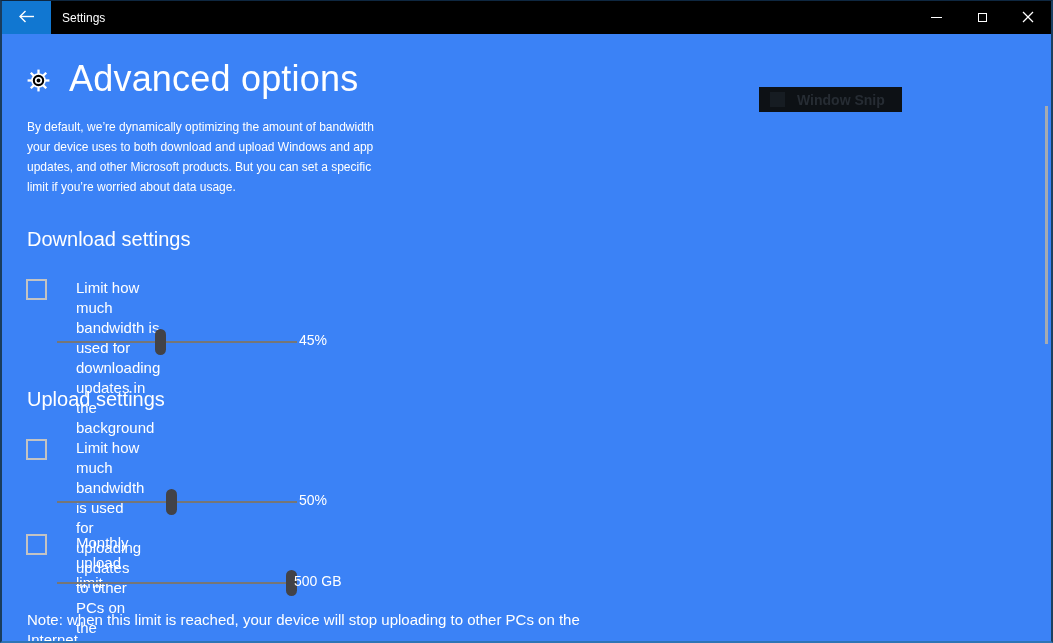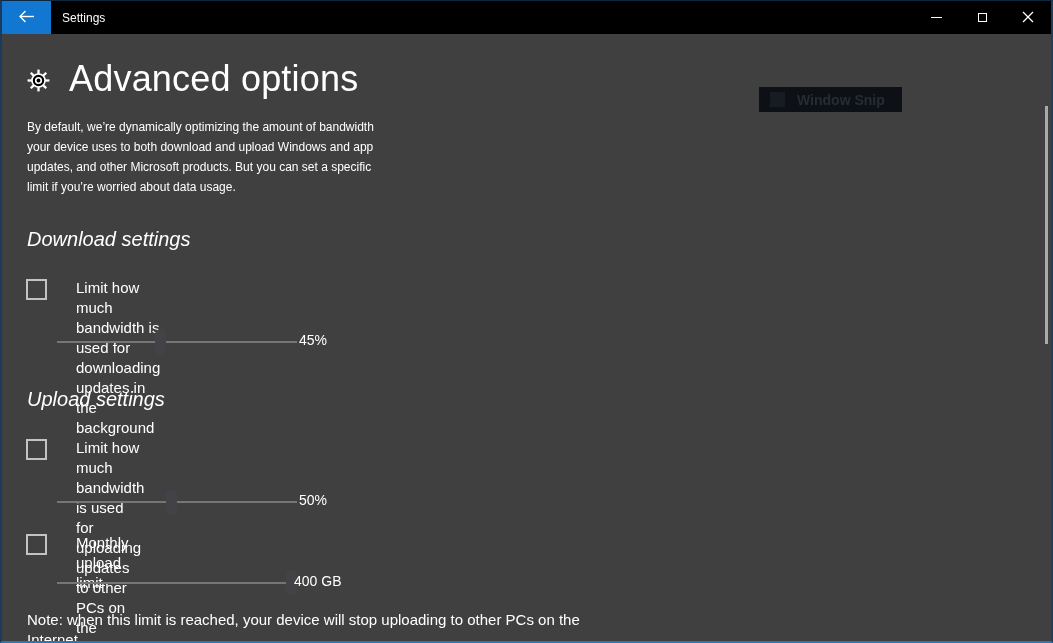--- a/index.html
+++ b/index.html
@@ -3,21 +3,21 @@
 <meta charset="utf-8">
 <style>
   * { margin: 0; padding: 0; box-sizing: border-box; }
   html, body { background: #000; }
   body { font-family: "Liberation Sans", sans-serif; }
 
   #window {
     position: relative;
     width: 1053px;
     height: 643px;
-    background: #404040;
+    background: #3b82f6;
     overflow: hidden;
     border-left: 2px solid #193c5d;
     border-right: 2px solid #1b4062;
     border-top: 1px solid #0e2740;
     border-bottom: 2px solid #2e75b5;
     color: #ffffff;
   }
 
   
   .titlebar {
@@ -65,21 +65,21 @@
   .ghost-label { margin-left: 12px; font-size: 14px; color: #262c33; font-weight: bold; }
 
   
   .intro {
     position: absolute; left: 25px; top: 116px;
     font-size: 12px; line-height: 20px; color: #fff;
     white-space: pre-line;
   }
   .section-heading {
     position: absolute; left: 25px;
-    font-size: 20px; font-weight: 300; color: #fff; font-style: italic;
+    font-size: 20px; font-weight: 300; color: #fff;
   }
   .note {
     position: absolute; left: 25px; top: 609px;
     font-size: 15px; line-height: 20px; color: #fff;
     white-space: pre-line;
   }
 
   
   .check-row { position: absolute; left: 24px; }
   .checkbox {
@@ -210,20 +210,20 @@
 
   <div class="check-row" style="top:532px; height:24px;">
     <div class="checkbox"></div>
     <div class="check-label">Monthly upload limit</div>
   </div>
 
   <div class="slider" style="top:568px;">
     <div class="slider-track"></div>
     <div class="slider-thumb" style="left: calc(97.5% - 5.5px);"></div>
   </div>
-  <div class="slider-value" style="left:292px; top:572px;">400 GB</div>
+  <div class="slider-value" style="left:292px; top:572px;">500 GB</div>
 
   <div class="note">Note: when this limit is reached, your device will stop uploading to other PCs on the
 Internet.</div>
 
   <div class="scrollbar-thumb"></div>
 
 </div>
 
 </body></html>

